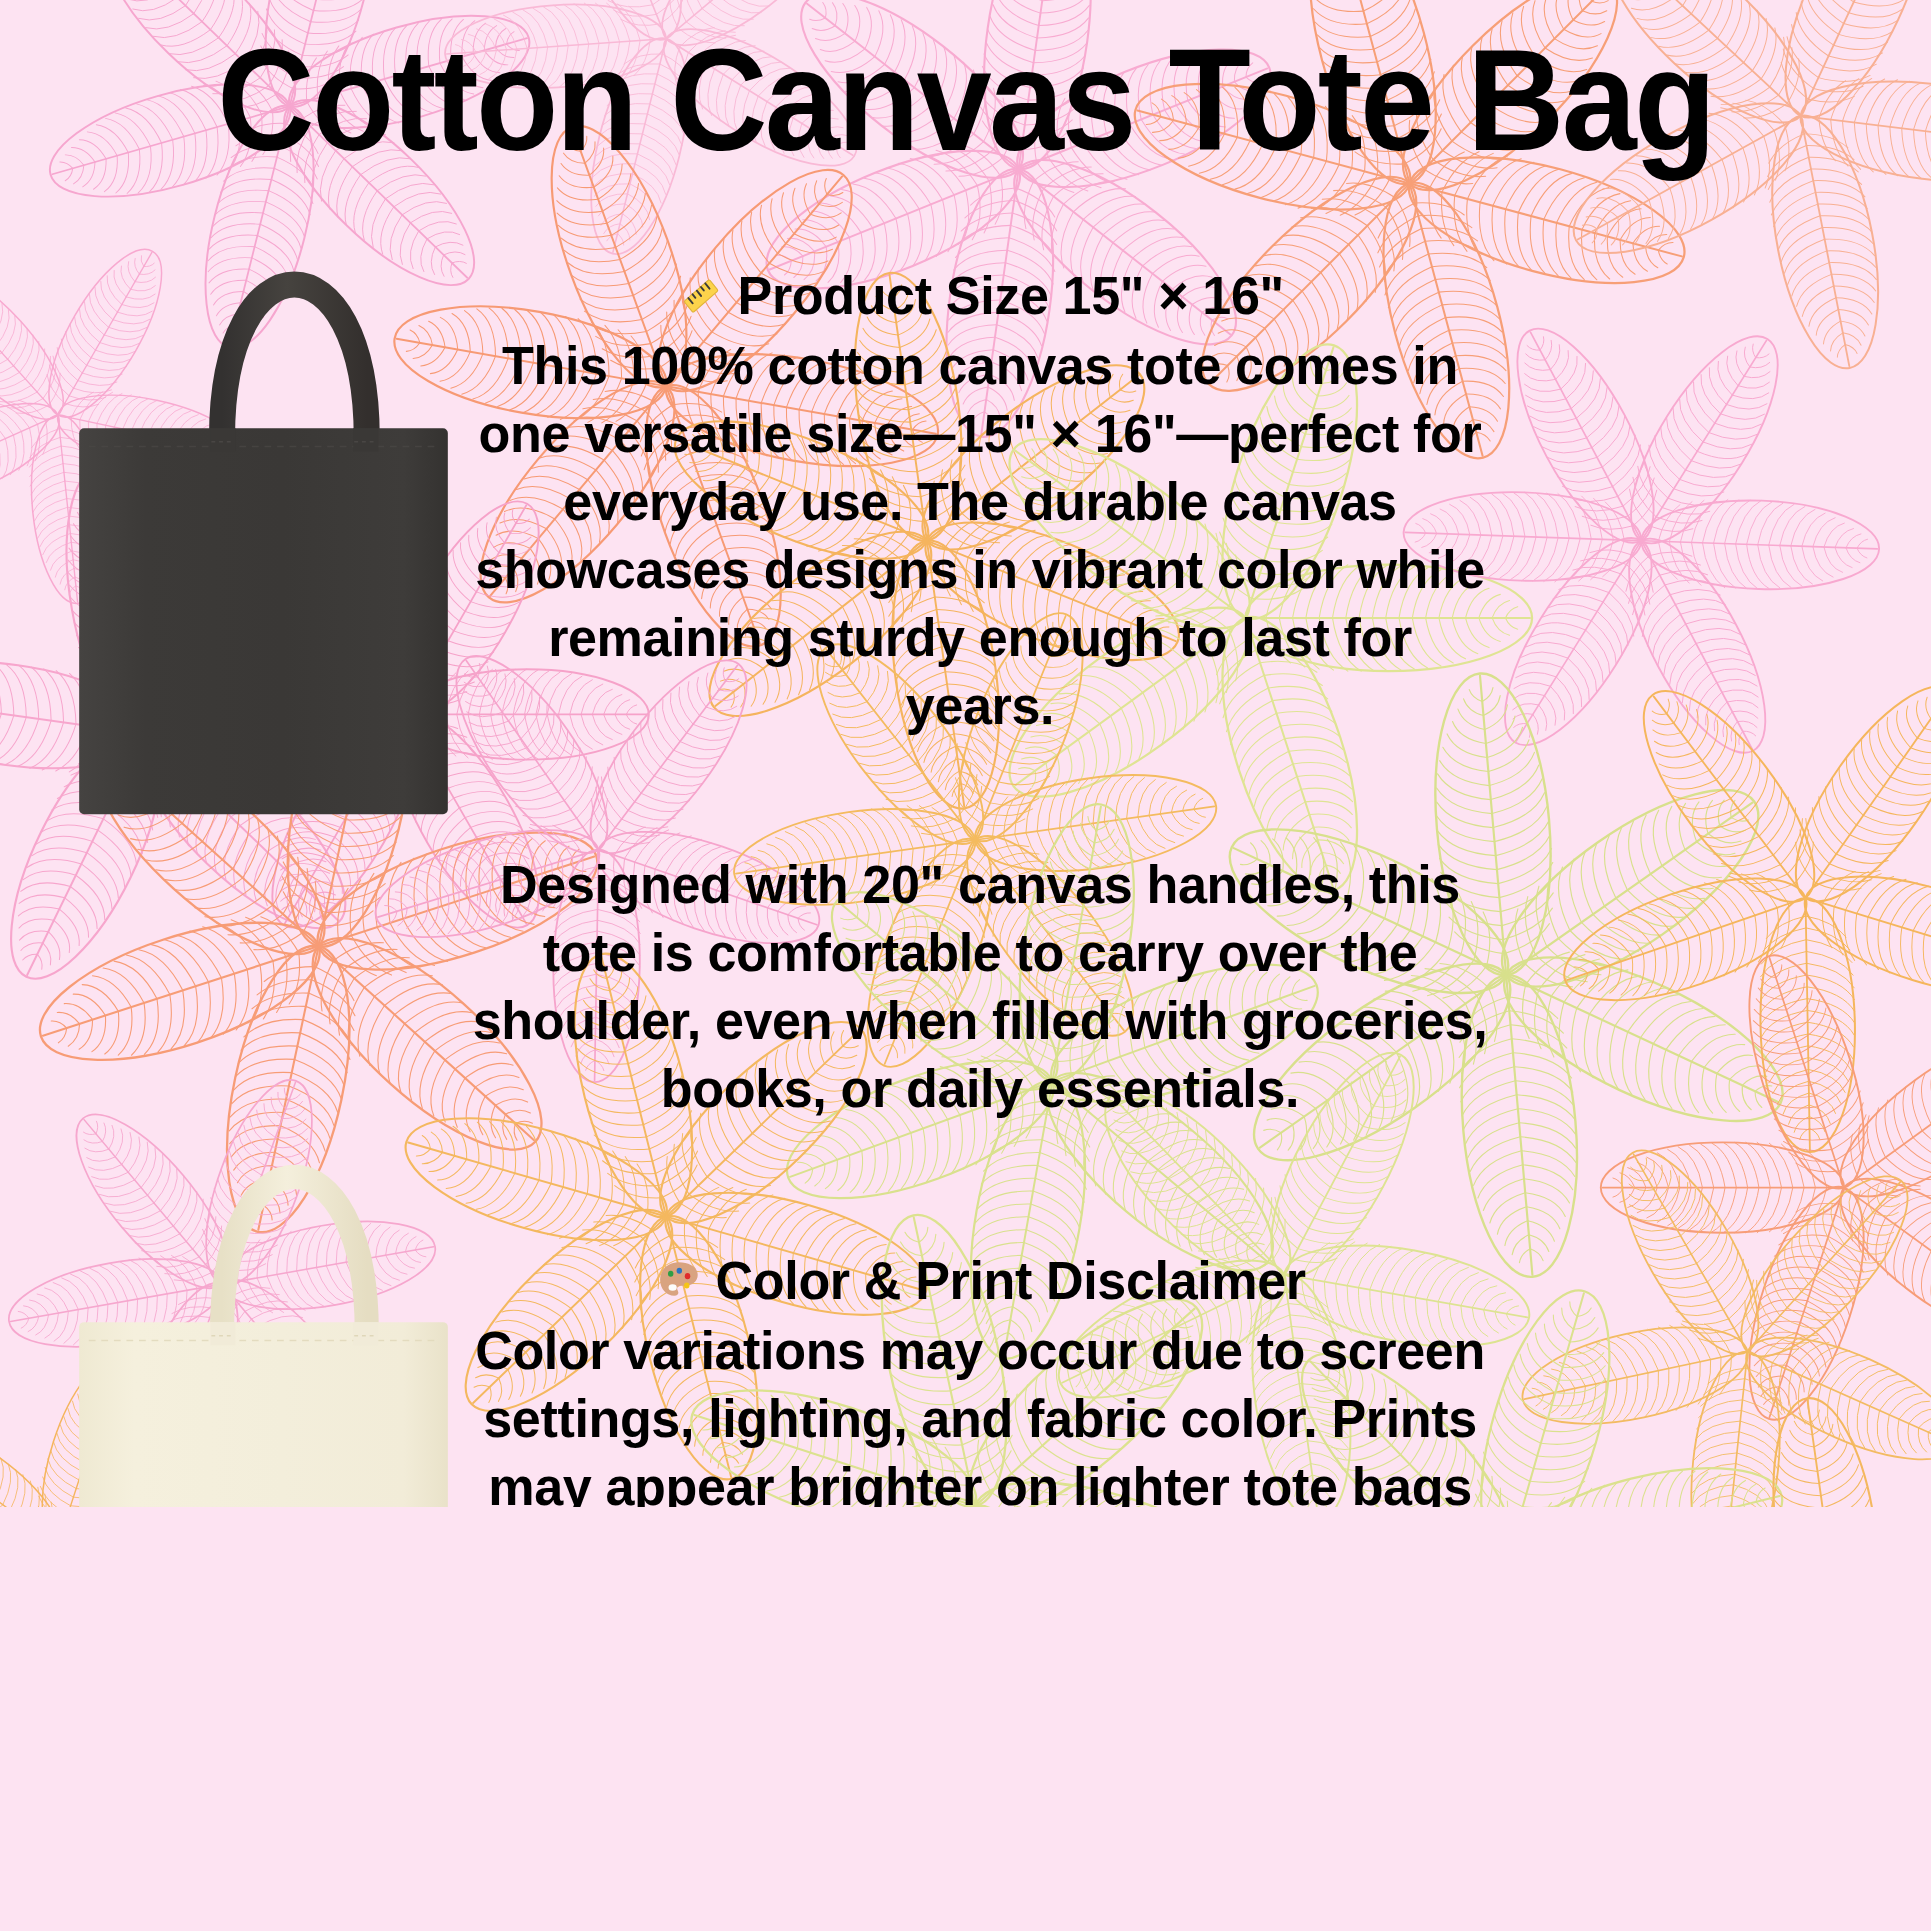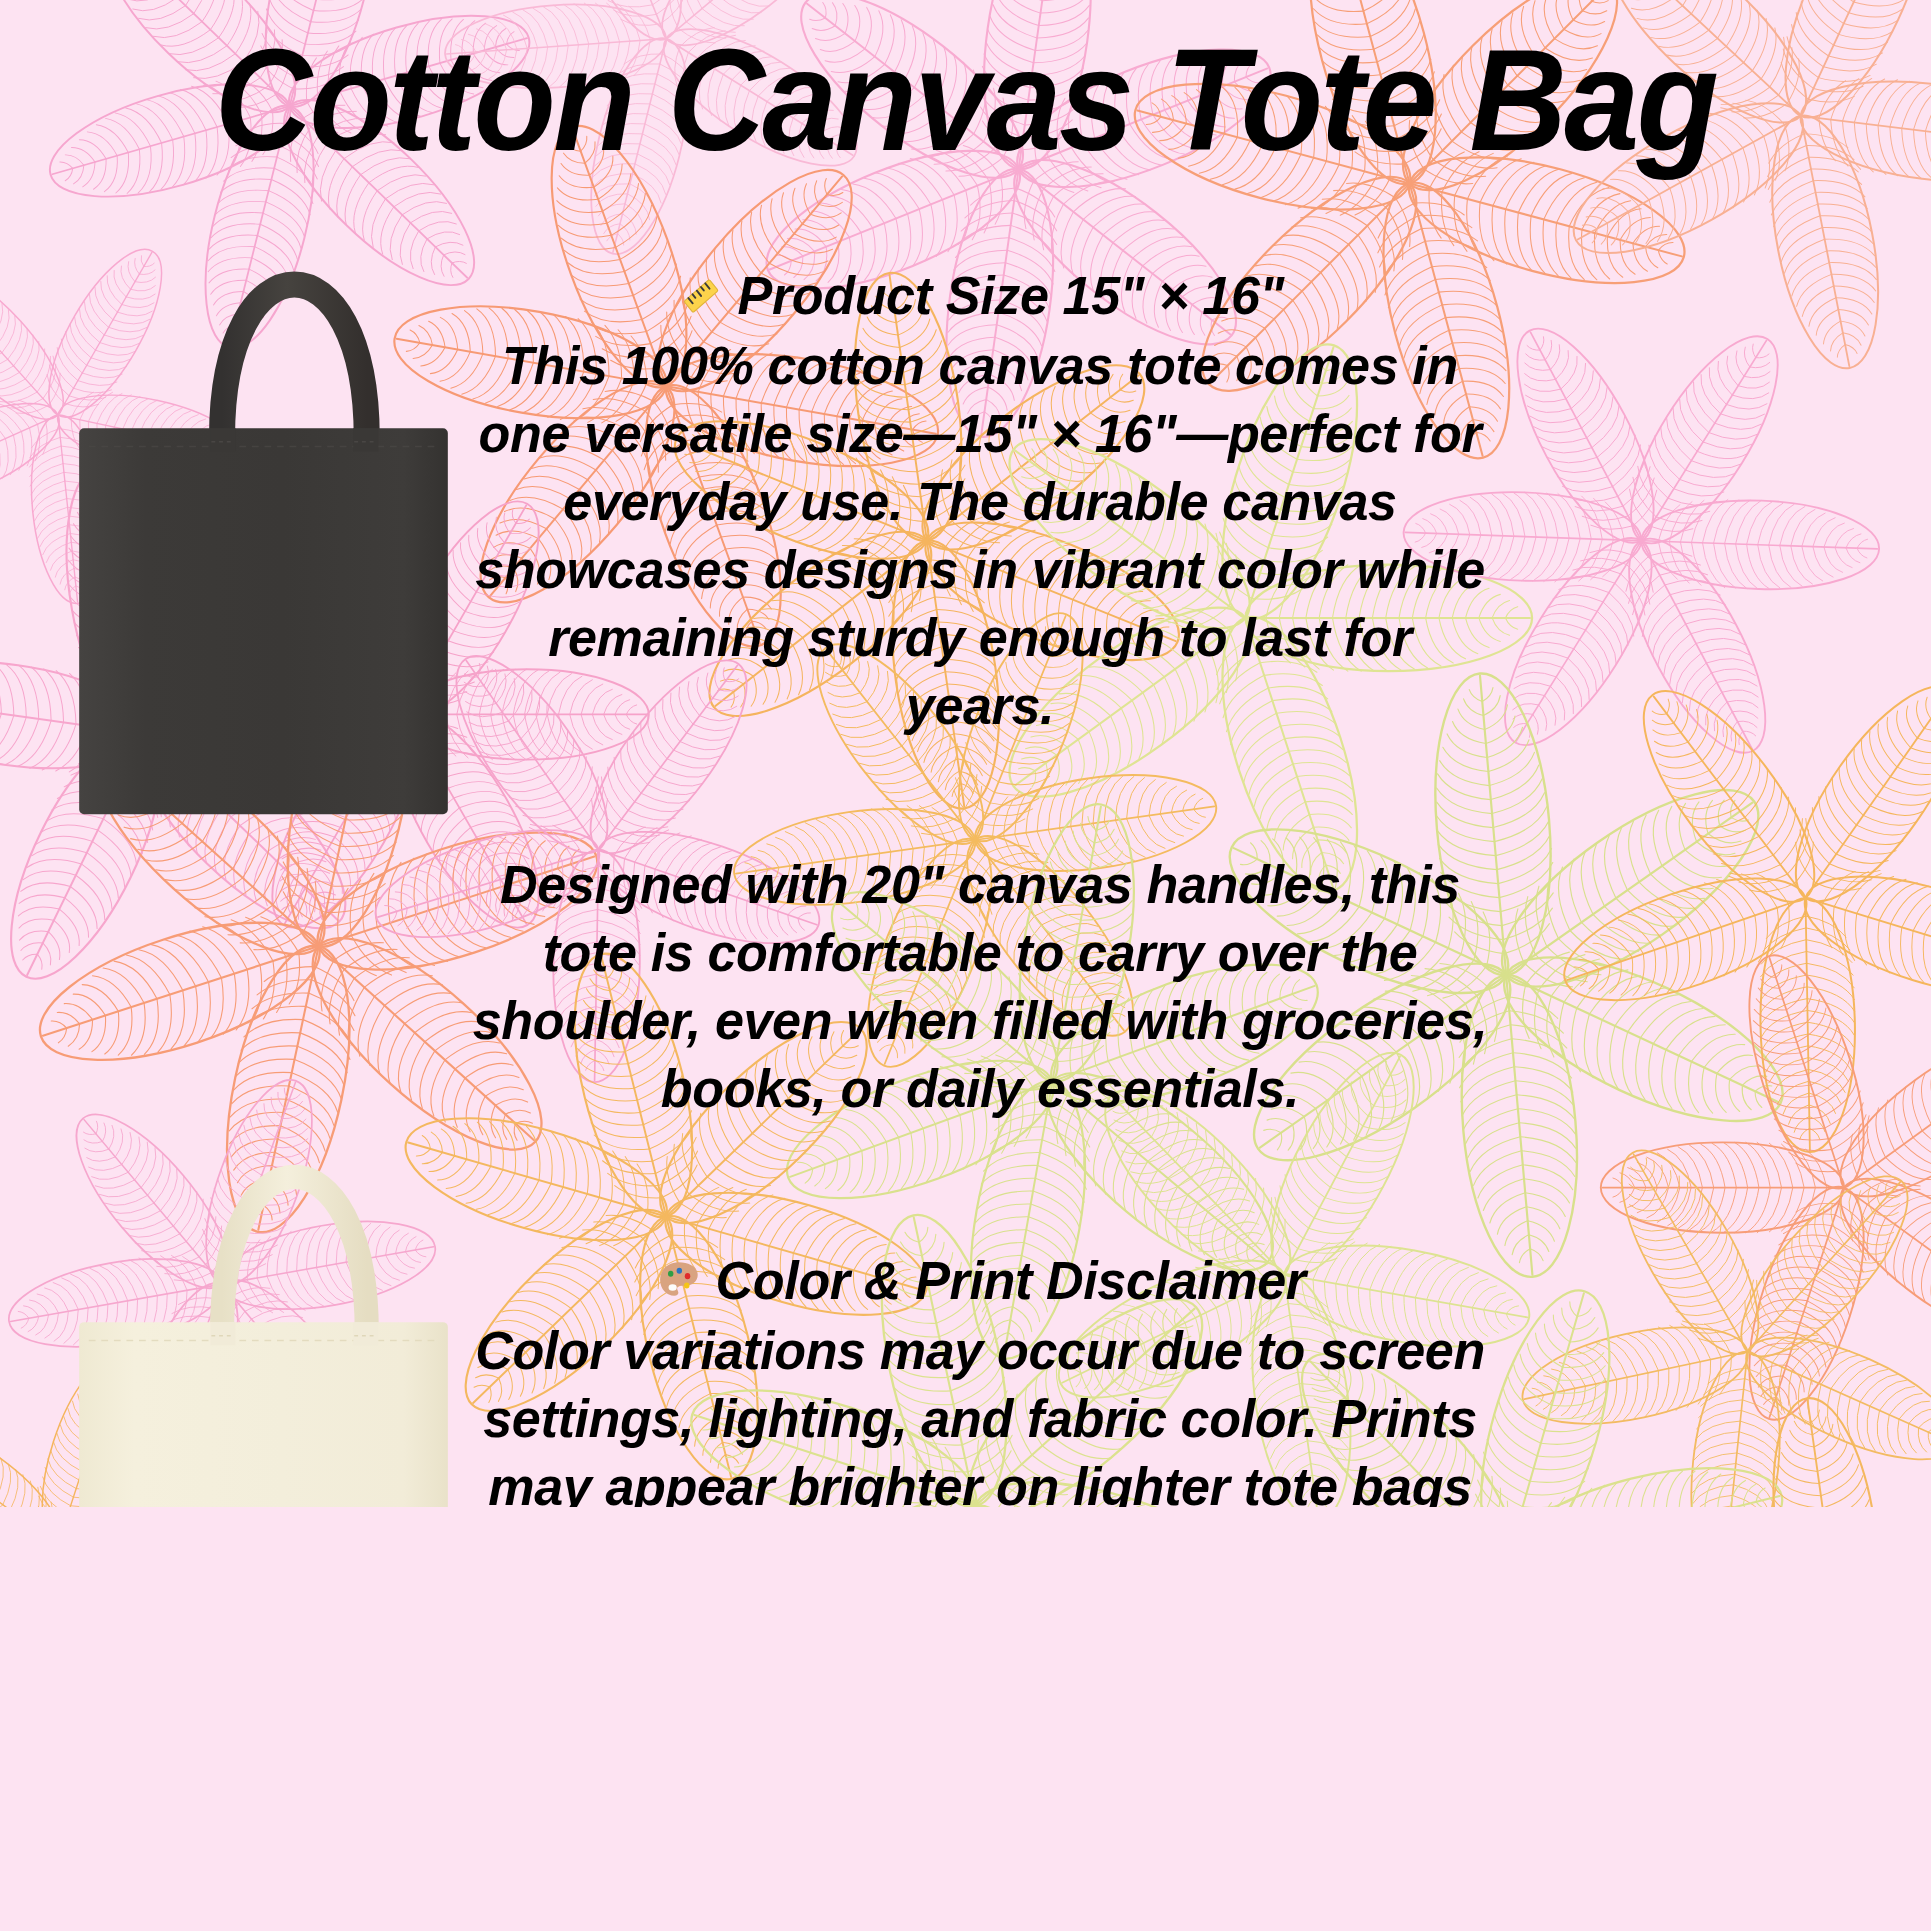--- a/index.html
+++ b/index.html
@@ -2,21 +2,21 @@
 <html><head>
 <meta charset="utf-8">
 <style>
   html,body{margin:0;padding:0;}
   body{
     width:1931px;height:1931px;overflow:hidden;
     background:#fde3f2;
     font-family:"Liberation Sans","DejaVu Sans",sans-serif;
     position:relative;
   }
-  #stage{position:absolute;inset:0;width:1931px;height:1507px;overflow:hidden;font-style:italic;}
+  #stage{position:absolute;inset:0;width:1931px;height:1507px;overflow:hidden;}
 
   
   #bg-art{position:absolute;inset:0;width:1931px;height:1931px;z-index:0;pointer-events:none;}
 
   
   .title{
     position:absolute;left:0;top:27px;width:1931px;
     text-align:center;
     font-family:"Liberation Sans","DejaVu Sans",sans-serif;
     font-weight:700;

